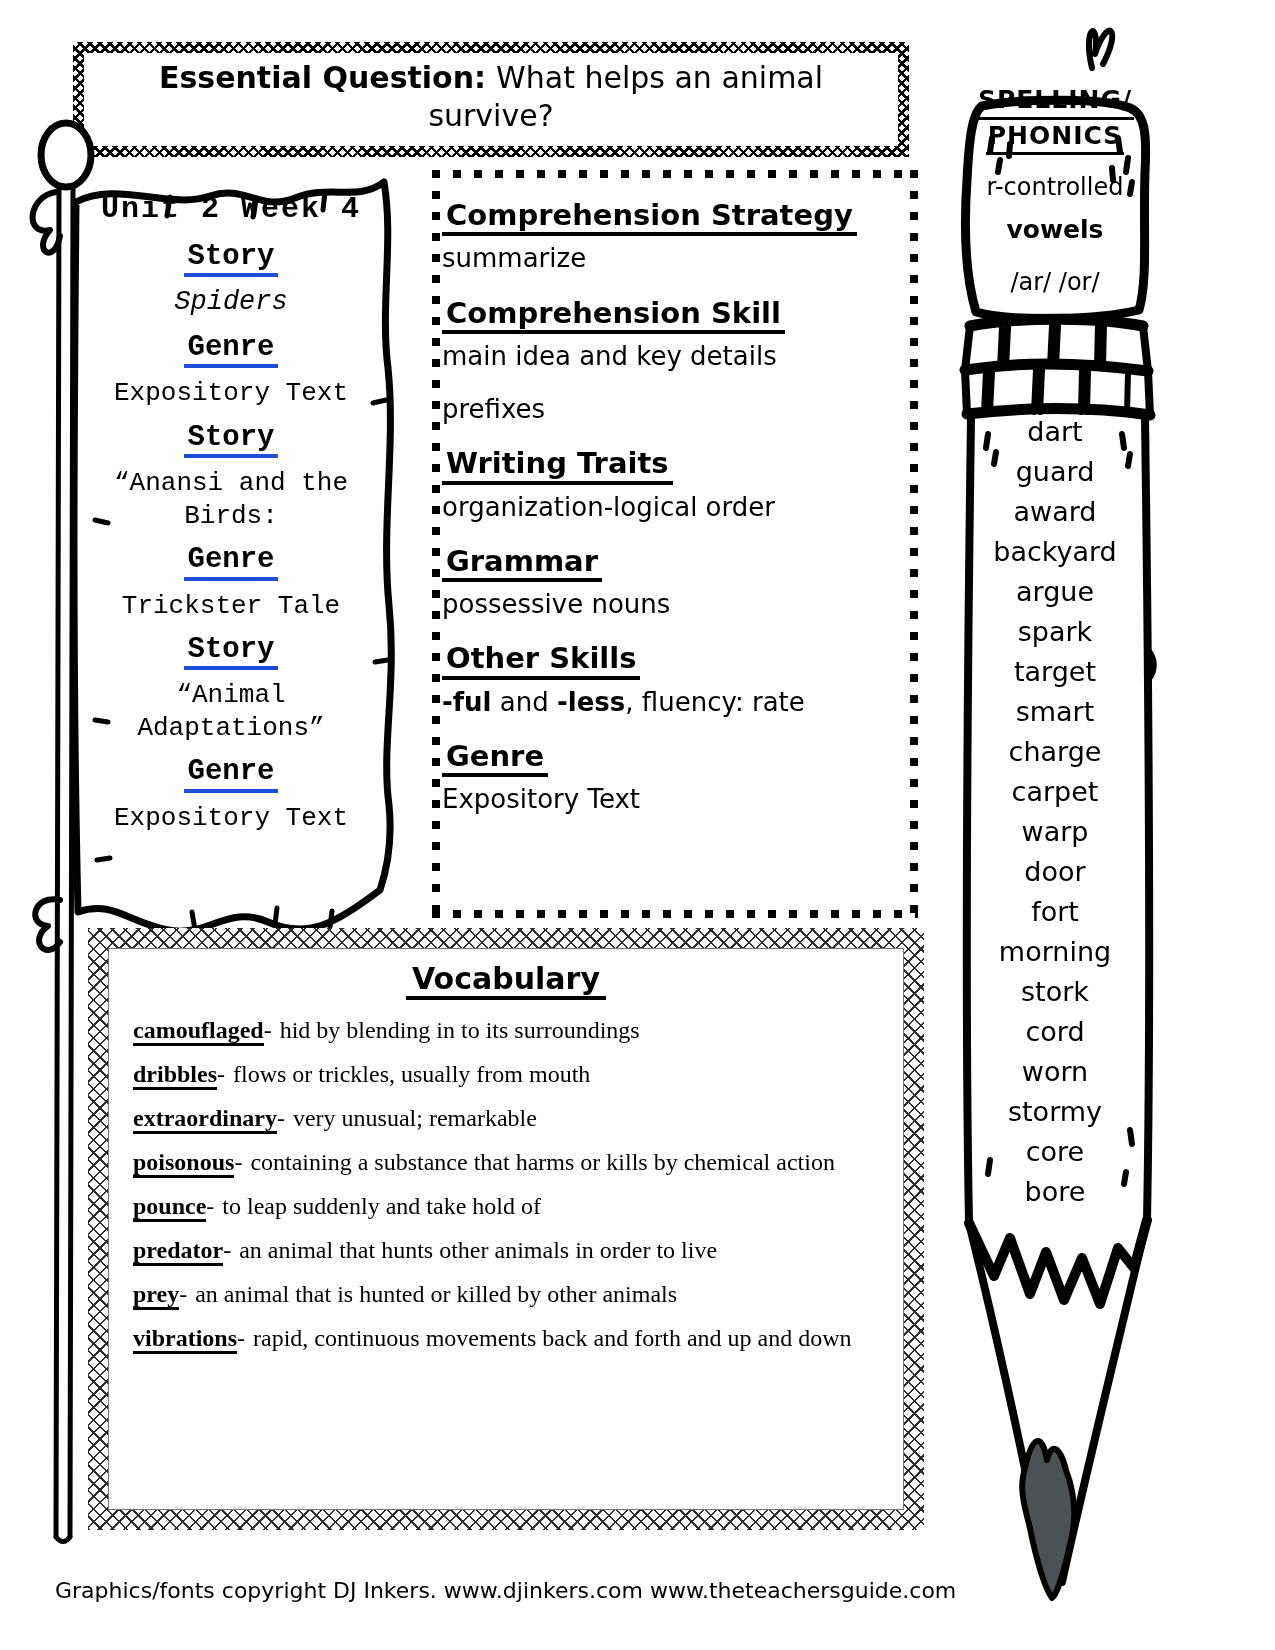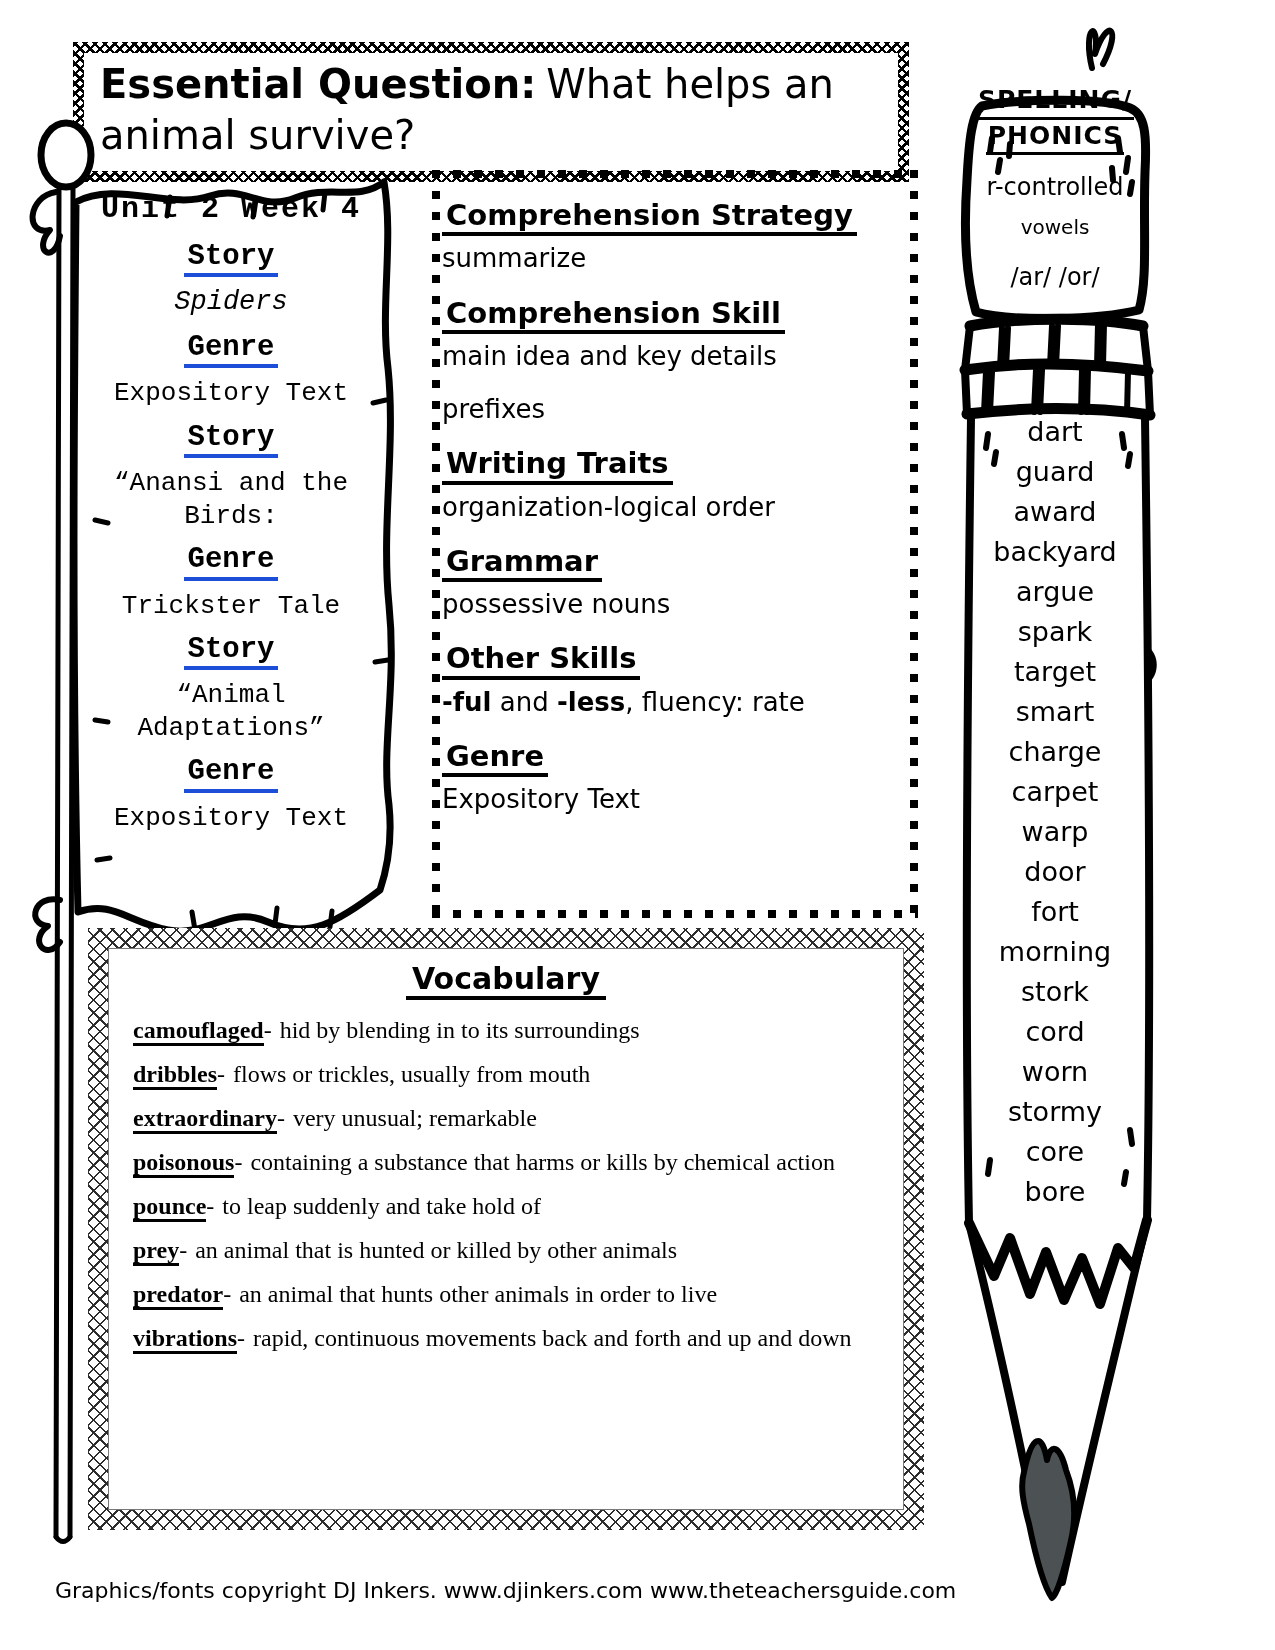--- a/index.html
+++ b/index.html
@@ -4,21 +4,21 @@
 <style>
   html,body{margin:0;padding:0;background:#e8e8e8;}
   .page{position:relative;width:1275px;height:1650px;background:#fff;
         font-family:"DejaVu Sans",sans-serif;color:#000;overflow:hidden;margin:0 auto;}
 
   
   .eq-box{position:absolute;left:73px;top:42px;width:836px;padding:11px;box-sizing:border-box;
     background:
       repeating-linear-gradient(45deg,#000 0 2.5px,transparent 2.5px 7px),
       repeating-linear-gradient(-45deg,#000 0 2.5px,transparent 2.5px 7px),#fff;}
-  .eq-inner{background:#fff;padding:6px 16px 10px;font-size:40px;line-height:1.28;}
+  .eq-inner{background:#fff;padding:6px 16px 10px;font-size:30px;line-height:1.28;text-align:center;}
   .eq-label{font-weight:bold;}
   .eq-q{margin-left:10px;}
 
   
   .flag-svg{position:absolute;left:20px;top:100px;}
   .flag-text{position:absolute;left:95px;top:192px;width:272px;text-align:center;font-family:Liberation Mono, monospace;}
   .flag-title{font-size:30px;font-weight:bold;letter-spacing:2px;margin-bottom:14px;}
   .fh-wrap{margin-bottom:9px;}
   .fh{font-size:29px;font-weight:bold;display:inline-block;border-bottom:4px solid #1d4ed8;
       line-height:1.15;padding:0 3px;}
@@ -41,21 +41,21 @@
         padding:0 4px;line-height:1.15;}
   .sk-b{font-size:26px;margin-top:7px;line-height:1.2;}
   .bld{font-weight:bold;}
 
   
   .pencil-svg{position:absolute;left:940px;top:10px;}
   .eraser-text{position:absolute;left:958px;top:84px;width:194px;text-align:center;}
   .sp-h{font-size:25px;font-weight:bold;letter-spacing:1px;line-height:1.3;}
   .sp-h span{display:inline-block;border-bottom:3px solid #000;padding:0 2px;}
   .sp-sub1{font-size:24px;margin-top:18px;}
-  .sp-sub2{font-size:20px;margin-top:14px;}
+  .sp-sub2{font-size:25px;margin-top:14px;font-weight:bold;}
   .sp-ph{font-size:24px;margin-top:24px;}
   .pencil-words{position:absolute;left:958px;top:412px;width:194px;text-align:center;
                 font-size:27px;line-height:40px;}
 
   
   .vocab-box{position:absolute;left:88px;top:928px;width:836px;height:602px;padding:20px;
     box-sizing:border-box;
     background:
       repeating-linear-gradient(45deg,#2d2d2d 0 1.7px,transparent 1.7px 9px),
       repeating-linear-gradient(135deg,#2d2d2d 0 1.7px,transparent 1.7px 9px),#fff;}
@@ -211,22 +211,22 @@
   </div>
 
   <div class="vocab-box">
     <div class="vocab-inner">
       <div class="vocab-title-row"><span class="vocab-title">Vocabulary</span></div>
       <div class="v-entry"><span class="v-term">camouflaged</span><span>-</span><span class="v-def">hid by blending in to its surroundings</span></div>
       <div class="v-entry"><span class="v-term">dribbles</span><span>-</span><span class="v-def">flows or trickles, usually from mouth</span></div>
       <div class="v-entry"><span class="v-term">extraordinary</span><span>-</span><span class="v-def">very unusual; remarkable</span></div>
       <div class="v-entry"><span class="v-term">poisonous</span><span>-</span><span class="v-def">containing a substance that harms or kills by chemical action</span></div>
       <div class="v-entry"><span class="v-term">pounce</span><span>-</span><span class="v-def">to leap suddenly and take hold of</span></div>
+      <div class="v-entry"><span class="v-term">predator</span><span>-</span><span class="v-def">an animal that hunts other animals in order to live</span></div>
       <div class="v-entry"><span class="v-term">prey</span><span>-</span><span class="v-def">an animal that is hunted or killed by other animals</span></div>
-      <div class="v-entry"><span class="v-term">predator</span><span>-</span><span class="v-def">an animal that hunts other animals in order to live</span></div>
       <div class="v-entry"><span class="v-term">vibrations</span><span>-</span><span class="v-def">rapid, continuous movements back and forth and up and down</span></div>
     </div>
   </div>
 
   <div class="footer-left">Graphics/fonts copyright DJ Inkers. www.djinkers.com</div>
   <div class="footer-right">www.theteachersguide.com</div>
 
 </div>
 
 </body></html>

